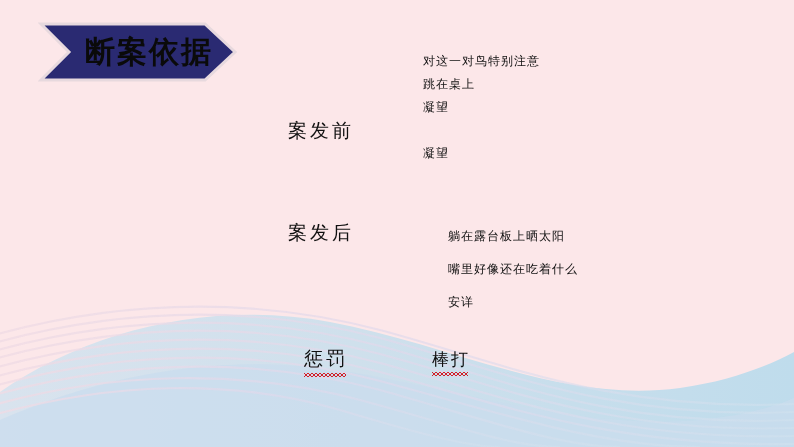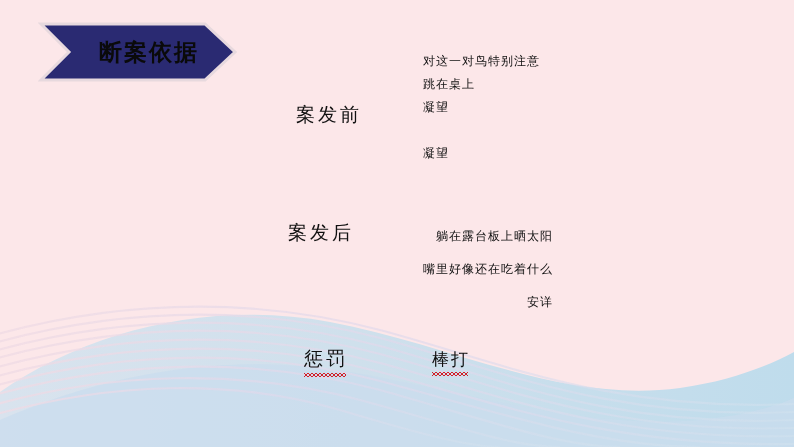--- a/index.html
+++ b/index.html
@@ -53,21 +53,21 @@
     top: 0;
     width: 200px;
     height: 62px;
     display: flex;
     align-items: center;
     justify-content: center;
     padding-left: 22px;
     box-sizing: border-box;
     color: #0a0a0a;
     font-family: "DejaVu Serif", "Liberation Serif", serif;
-    font-size: 23px;
+    font-size: 30px;
     font-weight: bold;
     letter-spacing: 2px;
     white-space: nowrap;
   }
 
   
   .row-label {
     position: absolute;
     color: #101010;
     font-family: "DejaVu Serif", "Liberation Serif", serif;
@@ -77,25 +77,25 @@
   }
   .row-lines {
     position: absolute;
     color: #101010;
     font-family: "DejaVu Serif", "Liberation Serif", serif;
     font-size: 12px;
     letter-spacing: 1px;
     white-space: nowrap;
   }
 
-  #row-before-label { left: 288px; top: 102px; margin-left: 8px; }
+  #row-before-label { left: 288px; top: 118px; }
   #row-before-lines { left: 423px; top: 50px; line-height: 23px; }
 
   #row-after-label  { left: 288px; top: 220px; }
-  #row-after-lines  { left: 423px; top: 220px; line-height: 33px; text-align: right; }
+  #row-after-lines  { left: 448px; top: 220px; line-height: 33px; }
 
   .blank-line { display: block; height: 23px; }
   .text-line  { display: block; }
 
   
   #row-punish-label {
     position: absolute;
     left: 304px;
     top: 346px;
     color: #101010;

